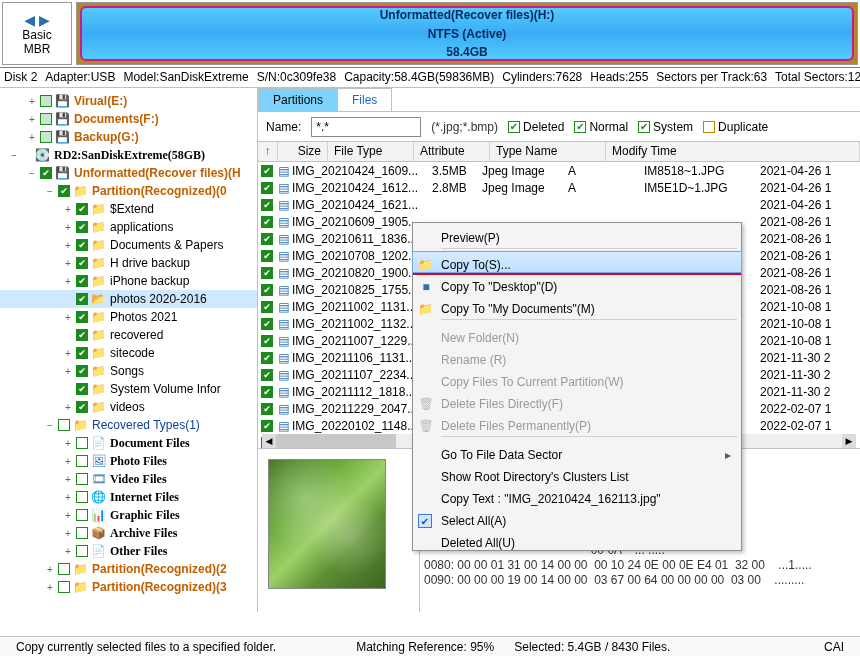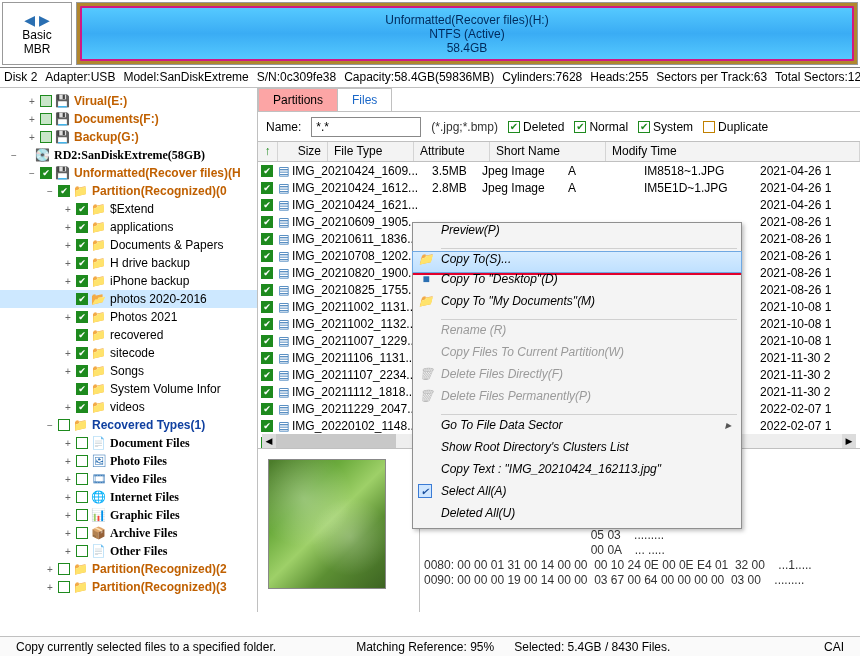--- a/index.html
+++ b/index.html
@@ -3,46 +3,46 @@
 <meta charset="utf-8">
 <style>
 * { box-sizing: border-box; margin: 0; padding: 0; font-family: "Segoe UI", Tahoma, sans-serif; font-size: 12px; }
 body { width: 860px; height: 656px; overflow: hidden; background: #fff; position: relative; }
 
 
 .diskbar { display: flex; height: 68px; border-bottom: 1px solid #808080; }
 .diskbar .mbr { width: 70px; display:flex; flex-direction:column; align-items:center; justify-content:center; border:1px solid #999; margin:2px; }
 .diskbar .mbr .arrows { font-size:14px; color:#2a6fb2; }
 .diskbar .vol { flex:1; margin:2px; background:#b1872e; border:1px solid #999; padding:3px; }
-.diskbar .volinner { height:100%; border:2px solid #d11884; border-radius:1px; background: linear-gradient(#55c9ff,#3aacf4,#55c9ff); display:flex; flex-direction:column; align-items:center; justify-content:center; color:#002a5c; font-weight:normal; }
+.diskbar .volinner { height:100%; border:2px solid #d11884; border-radius:6px; background: linear-gradient(#55c9ff,#3aacf4,#55c9ff); display:flex; flex-direction:column; align-items:center; justify-content:space-between; color:#002a5c; font-weight:bold; }
 
 
 .diskinfo { height:20px; padding:2px 4px; border-bottom:1px solid #c0c0c0; display:flex; gap:8px; color:#000; white-space:nowrap; }
 
 
 .main { display:flex; height:524px; }
 .tree { width:258px; border-right:1px solid #c0c0c0; overflow:hidden; padding:4px 0; }
 .tree .node { display:flex; align-items:center; height:18px; white-space:nowrap; padding-right:4px; }
 .tree .node.sel { background:#cde8ff; }
 .tree .exp { width:12px; text-align:center; color:#666; font-size:10px; cursor:pointer; }
 .tree .cb { width:12px; height:12px; border:1px solid #1e8a1e; margin:0 2px; display:inline-flex; align-items:center; justify-content:center; font-size:9px; }
 .tree .cb.chk { background:#1e8a1e; color:#fff; }
 .tree .cb.half { background:#c8e6c8; }
 .tree .cb.empty { background:#fff; }
 .tree .fld { width:16px; height:14px; margin:0 3px 0 1px; display:inline-flex; align-items:center; justify-content:center; font-size:12px; }
 .tree .fld.yellow { color:#e9b02e; }
 .tree .fld.blue { color:#2a6fb2; }
 .tree .lbl { color:#000; }
 .tree .lbl.orange { color:#c06000; font-weight:bold; }
-.tree .lbl.blue { color:#1040a0; font-weight:bold; }
+.tree .lbl.blue { color:#1040a0; font-weight:normal; }
 .tree .lbl.bold { font-weight:bold;font-family:Liberation Serif, serif; }
 
 .right { flex:1; display:flex; flex-direction:column; overflow:hidden; }
 .tabs { display:flex; height:24px; border-bottom:1px solid #c0c0c0; }
-.tabs .tab { padding:4px 14px; border:1px solid #c0c0c0; border-bottom:none; background:#fca5a5; margin-right:-1px; }
+.tabs .tab { padding:4px 14px; border:1px solid #c0c0c0; border-bottom:none; background:#7dd3fc; margin-right:-1px; }
 .tabs .tab.active { background:#fff; color:#1a67c8; }
 
 .filter { height:30px; display:flex; align-items:center; gap:10px; padding:4px 8px; border-bottom:1px solid #c0c0c0; }
 .filter input.pat { width:110px; height:20px; border:1px solid #888; padding:0 4px; }
 .filter .ext { color:#333; }
 .filter label { display:flex; align-items:center; gap:3px; }
 .filter .chkbox { width:12px; height:12px; border:1px solid #1e8a1e; display:inline-flex; align-items:center; justify-content:center; color:#1e8a1e; font-size:10px; }
 .filter .chkbox.off { border-color:#c08000; color:transparent; }
 
 .cols { display:flex; height:20px; background:#f3f3f3; border-bottom:1px solid #c0c0c0; }
@@ -64,21 +64,21 @@
 .files .row .ftype { width:86px; }
 .files .row .fattr { width:76px; }
 .files .row .fshort { width:116px; }
 .files .row .fmod { flex:1; white-space:nowrap; }
 .files .scroll { position:absolute; left:4px; bottom:0; right:4px; height:14px; background:#eee; }
 .files .scroll .thumb { position:absolute; left:0; width:120px; height:100%; background:#c8c8c8; }
 .files .scroll .arr { position:absolute; top:0; width:14px; height:14px; background:#dcdcdc; text-align:center; font-size:9px; line-height:14px; }
 
 
 .ctx { position:absolute; left:412px; top:222px; width:330px; background:#f4f4f4; border:1px solid #8f8f8f; box-shadow:2px 2px 4px rgba(0,0,0,.25); z-index:50; }
-.ctx .mi { display:flex; align-items:flex-start; height:22px; padding:0 10px 0 28px; position:relative;font-style:italic; }
+.ctx .mi { display:flex; align-items:flex-end; height:22px; padding:0 10px 0 28px; position:relative; }
 .ctx .mi .mico { position:absolute; left:4px; width:18px; text-align:center; }
 .ctx .mi.disabled { color:#9a9a9a; }
 .ctx .mi.hl { background: linear-gradient(#d6ecff,#bfe0ff); border:1px solid #6fa8e2; margin:-1px; }
 .ctx .mi .arrow { margin-left:auto; color:#555; }
 .ctx .sep { height:1px; background:#d0d0d0; margin:3px 4px 3px 28px; }
 .ctx .frame { position:absolute; left:0; top:28px; width:100%; height:24px; border:2px solid #e2002c; pointer-events:none; }
 .ctx .mi .cbk { position:absolute; left:5px; width:14px; height:14px; border:1px solid #3a7bd5; background:#cfe6ff; color:#1a4f9c; font-size:10px; display:flex; align-items:center; justify-content:center; }
 
 .preview { flex:1; display:flex; border-top:1px solid #c0c0c0; }
 .preview .thumb-area { width:162px; padding:10px; border-right:1px solid #c0c0c0; }
@@ -320,21 +320,21 @@
           <span class="chkbox off">✔</span>
           <span>Duplicate</span>
         </label>
     </div>
 
     <div class="cols">
       <div class="c-up">↑</div>
       <div class="c-size">Size</div>
       <div class="c-type">File Type</div>
       <div class="c-attr">Attribute</div>
-      <div class="c-short">Short Name</div>
+      <div class="c-short">Type Name</div>
       <div class="c-mod">Modify Time</div>
     </div>
 
     <div class="files" id="files">
       <div class="row">
           <span class="fcb">✔</span>
           <span class="fico">▤</span>
           <span class="fname">IMG_20210424_1609...</span>
           <span class="fsize">3.5MB</span>
           <span class="ftype">Jpeg Image</span>
@@ -539,20 +539,23 @@
   <div class="mi">
       <span class="mico" style="color:#2a6fb2">■</span>
       <span>Copy To "Desktop"(D)</span>
     </div>
   <div class="mi">
       <span class="mico">📁</span>
       <span>Copy To "My Documents"(M)</span>
     </div>
   <div class="sep"></div>
   <div class="mi disabled">
+      <span>New Folder(N)</span>
+    </div>
+  <div class="mi disabled">
       <span>Rename (R)</span>
     </div>
   <div class="mi disabled">
       <span>Copy Files To Current Partition(W)</span>
     </div>
   <div class="mi disabled">
       <span class="mico" style="color:#bbb">🗑</span>
       <span>Delete Files Directly(F)</span>
     </div>
   <div class="mi disabled">

